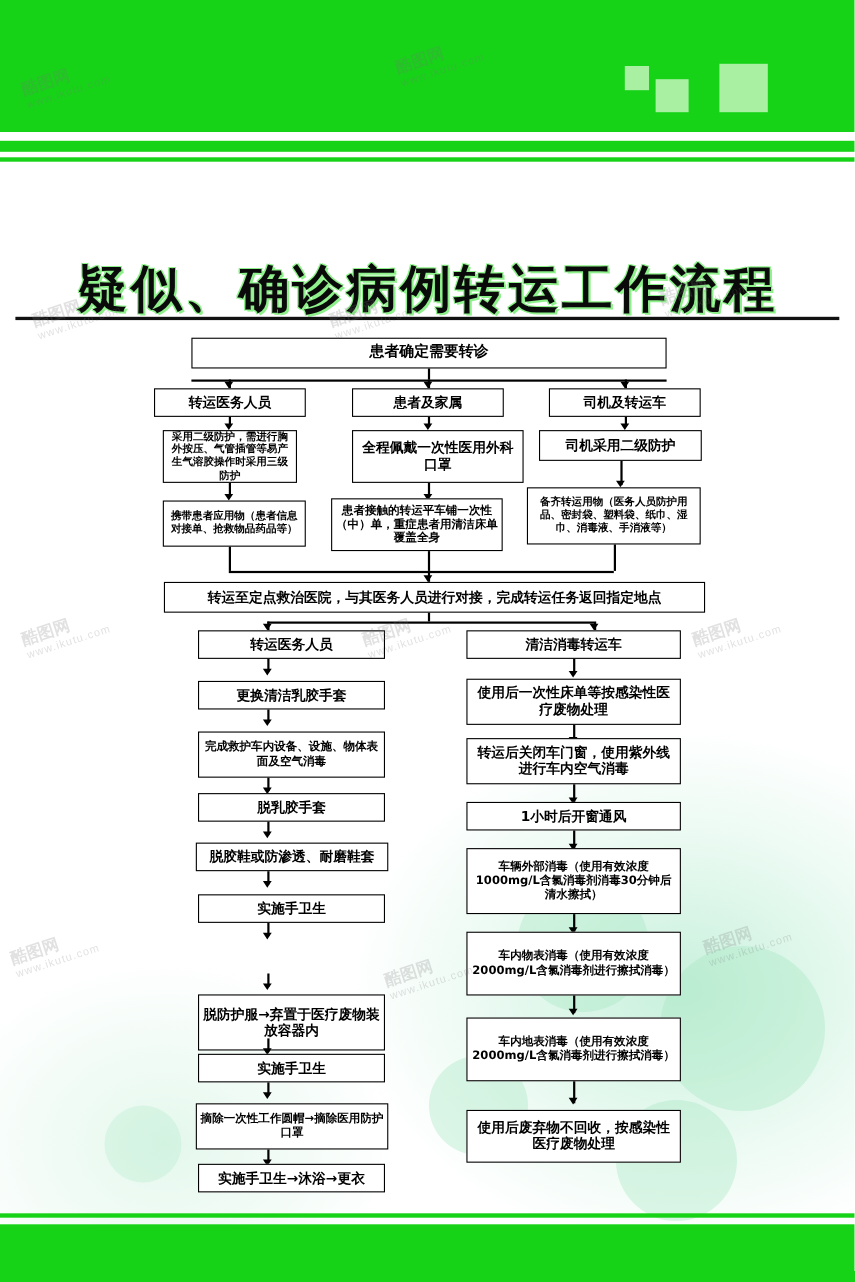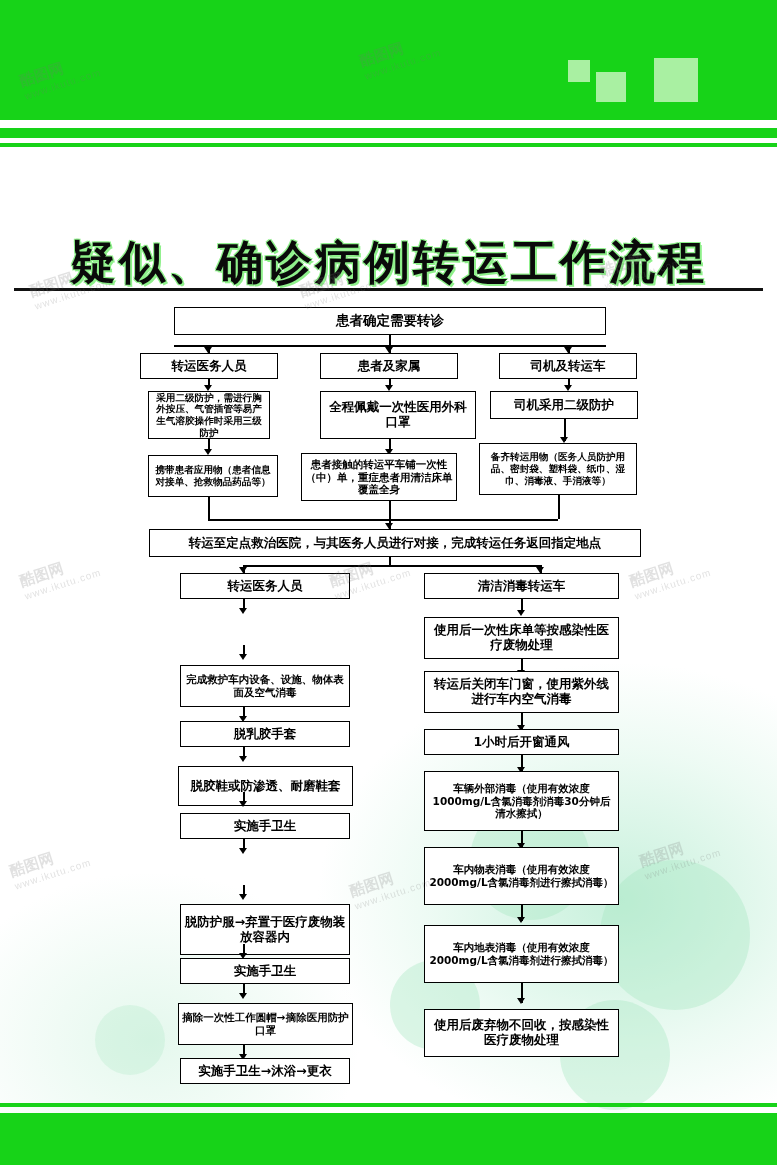--- a/index.html
+++ b/index.html
@@ -176,32 +176,33 @@
     <div class="line hline" style="left:243px;top:565px;width:297px;"></div>
     <div class="line vline" style="left:243px;top:565px;height:8px;"></div>
     <div class="line vline" style="left:540px;top:565px;height:8px;"></div>
     <div class="arrow" style="left:239px;top:567px;"></div>
     <div class="arrow" style="left:536px;top:567px;"></div>
 
     <div class="node n-mid" style="left:180px;top:573px;width:170px;height:26px;">转运医务人员</div>
     <div class="line vline" style="left:243px;top:599px;height:12px;"></div>
     <div class="arrow" style="left:239px;top:608px;"></div>
 
+    <div class="node n-mid" style="left:180px;top:619px;width:170px;height:26px;">更换清洁乳胶手套</div>
     <div class="line vline" style="left:243px;top:645px;height:12px;"></div>
     <div class="arrow" style="left:239px;top:654px;"></div>
 
     <div class="node n-small" style="left:180px;top:665px;width:170px;height:42px;">完成救护车内设备、设施、物体表面及空气消毒</div>
     <div class="line vline" style="left:243px;top:707px;height:12px;"></div>
     <div class="arrow" style="left:239px;top:716px;"></div>
 
     <div class="node n-mid" style="left:180px;top:721px;width:170px;height:26px;">脱乳胶手套</div>
     <div class="line vline" style="left:243px;top:747px;height:12px;"></div>
     <div class="arrow" style="left:239px;top:756px;"></div>
 
-    <div class="node n-mid" style="left:178px;top:766px;width:175px;height:40px;">脱胶鞋或防渗透、耐磨鞋套</div>
+    <div class="node n-mid" style="left:178px;top:766px;width:175px;height:26px;">脱胶鞋或防渗透、耐磨鞋套</div>
     <div class="line vline" style="left:243px;top:792px;height:12px;"></div>
     <div class="arrow" style="left:239px;top:801px;"></div>
 
     <div class="node n-mid" style="left:180px;top:813px;width:170px;height:26px;">实施手卫生</div>
     <div class="line vline" style="left:243px;top:839px;height:12px;"></div>
     <div class="arrow" style="left:239px;top:848px;"></div>
 
     <div class="line vline" style="left:243px;top:885px;height:12px;"></div>
     <div class="arrow" style="left:239px;top:894px;"></div>
 

